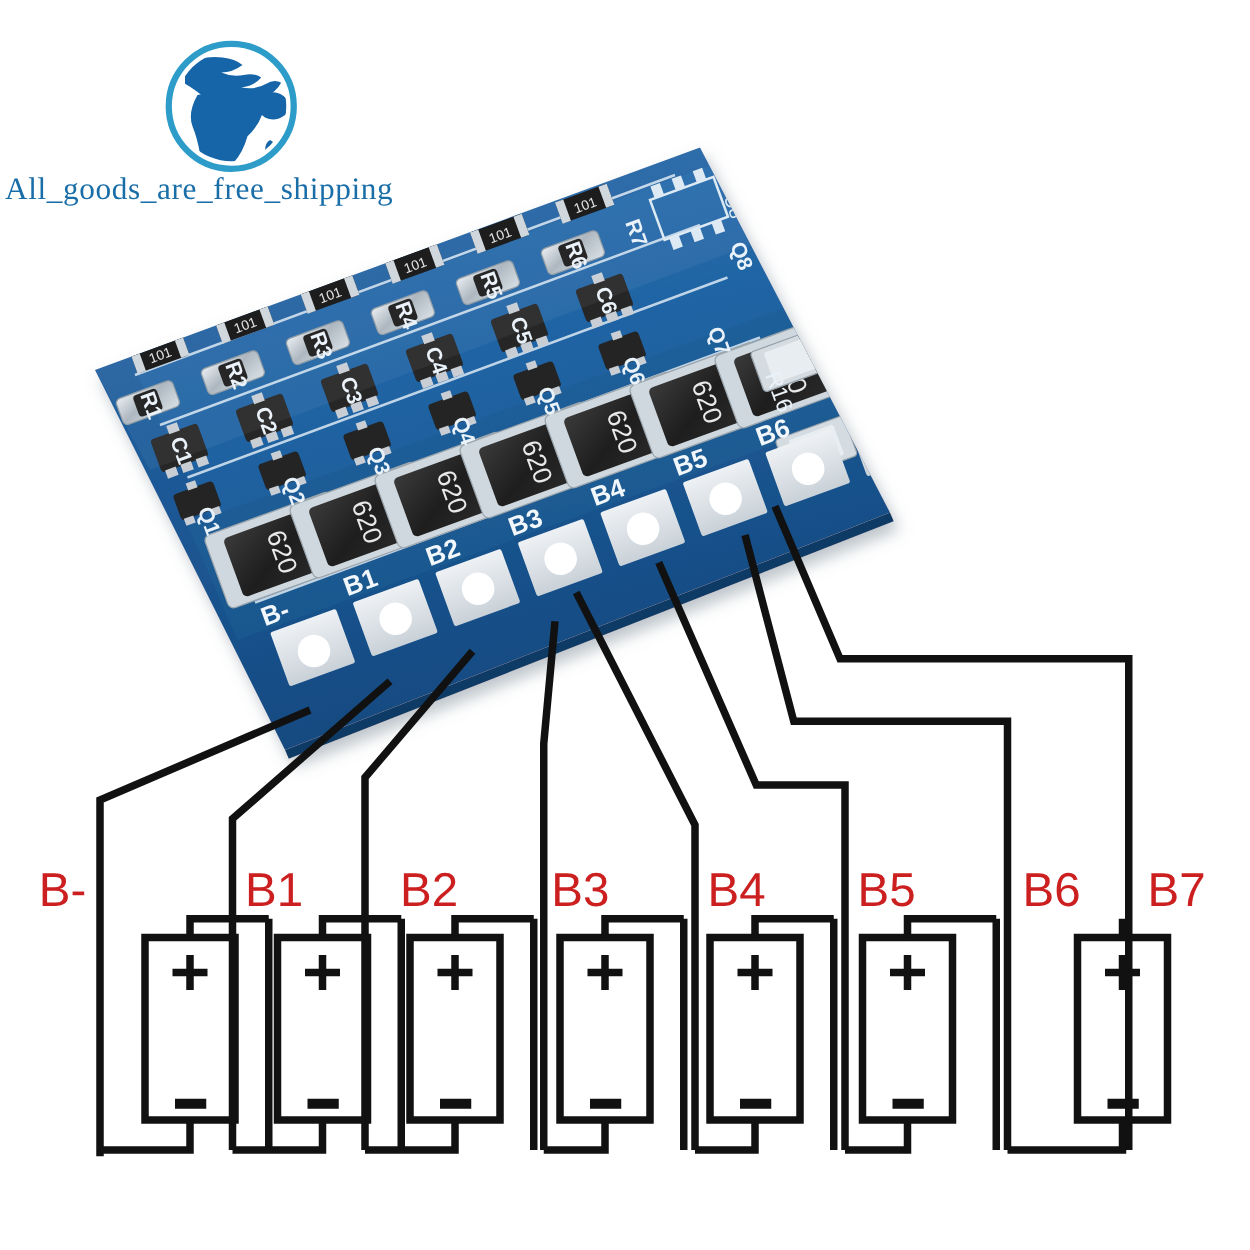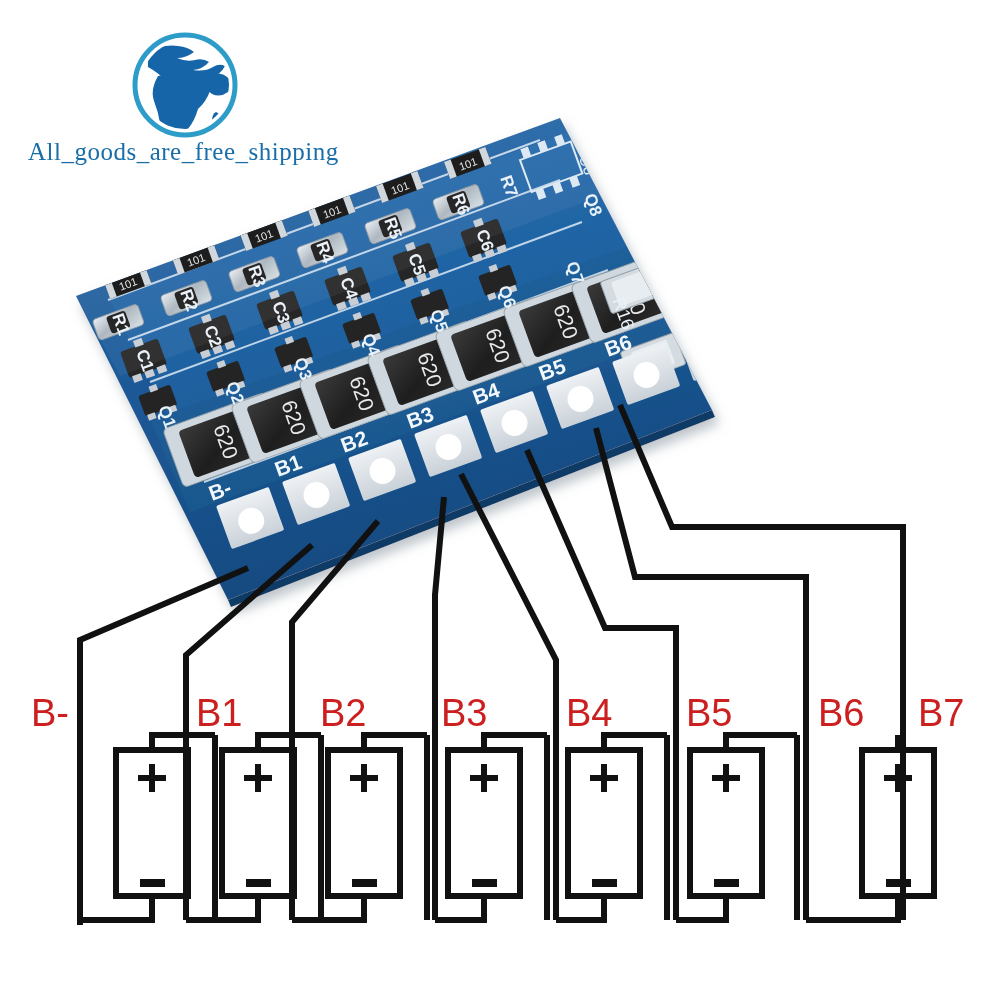--- a/index.html
+++ b/index.html
@@ -1,21 +1,21 @@
 <!DOCTYPE html>
 <html><head>
 <meta charset="utf-8">
 <style>
   html,body{margin:0;padding:0;background:#ffffff;}
   body{width:1000px;height:1000px;font-family:"Liberation Sans",sans-serif;overflow:hidden;}
   #stage{position:relative;width:1000px;height:1000px;background:#fff;}
   #wiring{position:absolute;left:0;top:0;width:1000px;height:1000px;}
   #pcb{position:absolute;left:0;top:0;width:1000px;height:1000px;}
   #logo{position:absolute;left:0;top:0;width:1000px;height:1000px;}
-  .wm-text{position:absolute;left:28px;top:138px;font-family:"Liberation Serif",serif;
+  .wm-text{position:absolute;left:4px;top:138px;font-family:"Liberation Serif",serif;
     font-size:25px;color:#1a6ea8;letter-spacing:.5px;white-space:nowrap;}
   .cell-label{position:absolute;font-family:"Liberation Sans",sans-serif;font-size:38px;
     font-weight:400;color:#cc1f1f;line-height:1;}
 </style>
 </head>
 <body>
 
 <div id="stage">
 
   <svg id="pcb" viewBox="0 0 1000 1000">

